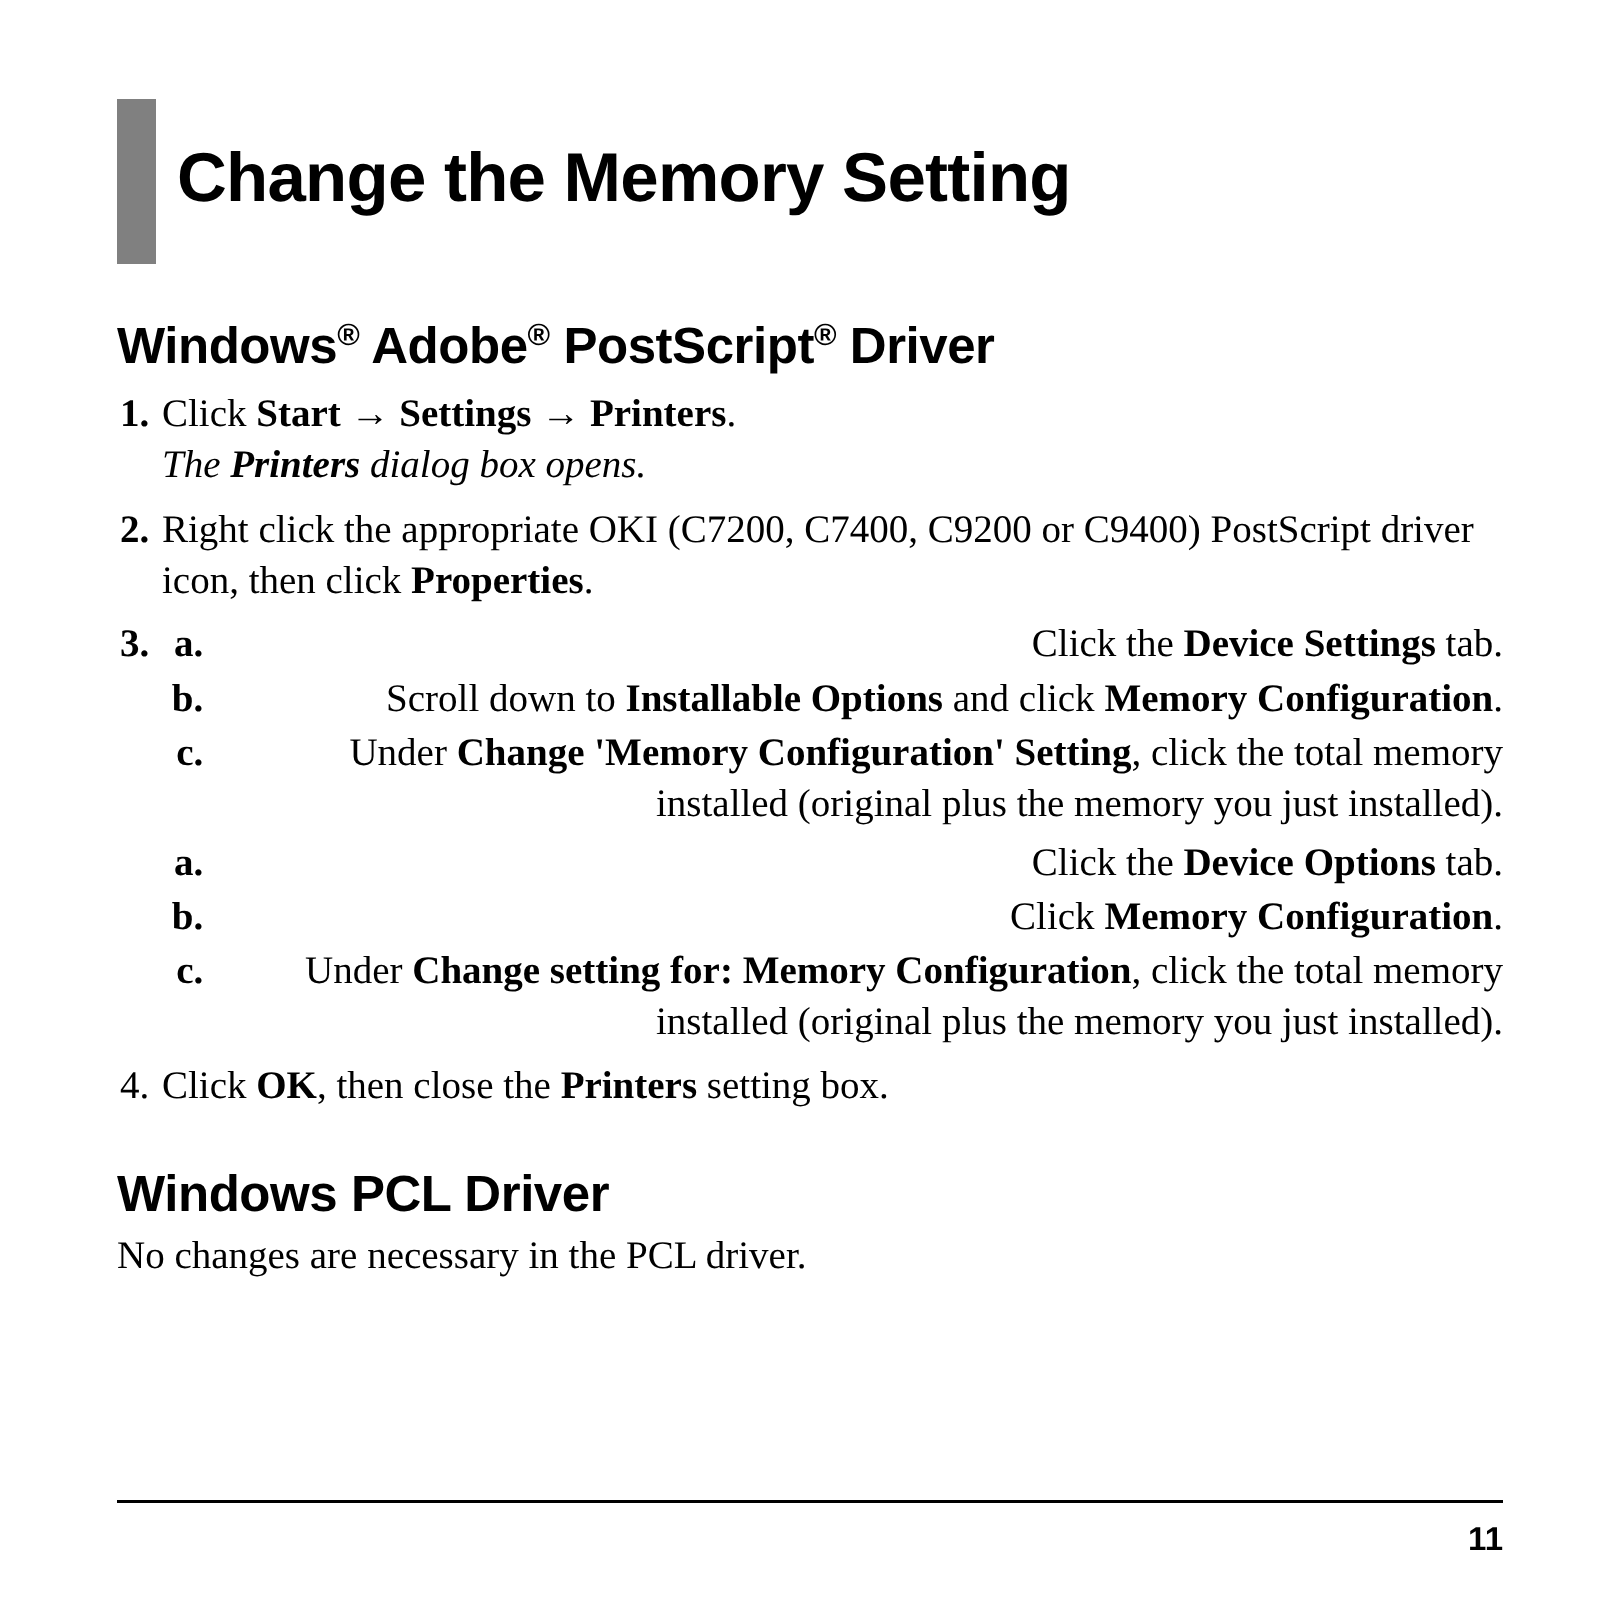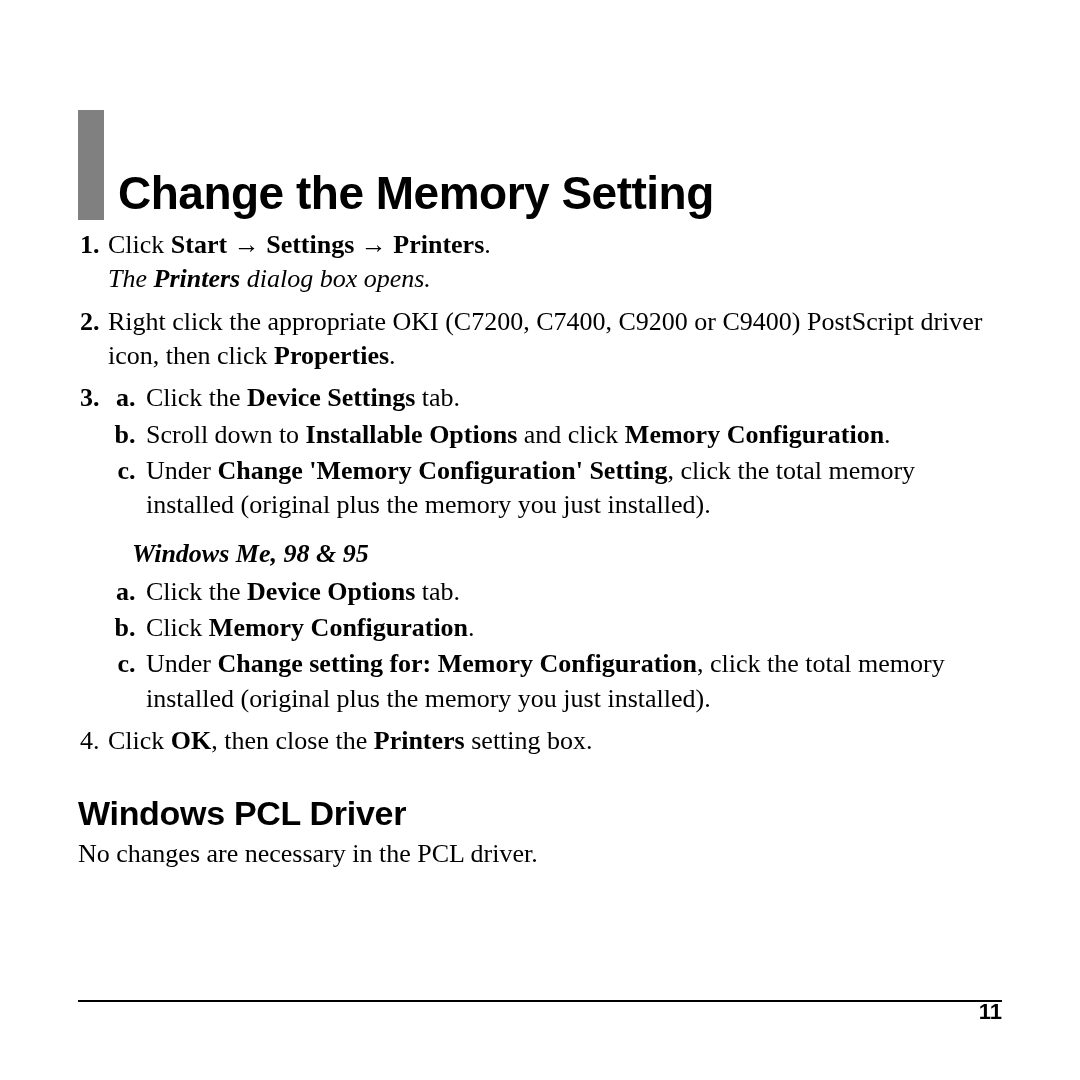--- a/index.html
+++ b/index.html
@@ -13,22 +13,21 @@
   }
   .page {
     box-sizing: border-box;
     padding: 60px 78px 40px 78px;
     width: 1080px;
     height: 1080px;
     position: relative;
   }
   .title-block {
     display: flex;
-    align-items: flex-end;
-    margin-top: 44px;
+    align-items: center;
   }
   .title-bar {
     width: 26px;
     background: #808080;
     margin-right: 14px;
     height: 110px;
     margin-top: 6px;
   }
   h1 {
     font-family: Arial, Helvetica, sans-serif;
@@ -62,20 +61,21 @@
   ol.main > li::marker {
     font-weight: bold;
   }
   ol.main > li.plain::marker {
     font-weight: normal;
   }
   ol.sub {
     margin: 4px 0 0 0;
     padding-left: 34px;
     list-style-type: lower-alpha;
+    text-align: right;
   }
   ol.sub > li {
     margin-top: 2px;
     padding-left: 4px;
   }
   ol.sub > li::marker {
     font-weight: bold;
   }
   .ital { font-style: italic; }
   .bold { font-weight: bold; }
@@ -93,56 +93,58 @@
   .footer-rule {
     position: absolute;
     left: 78px;
     right: 78px;
     bottom: 78px;
     border-top: 2px solid #000;
   }
   .page-num {
     position: absolute;
     right: 78px;
-    bottom: 55px;
+    bottom: 41px;
     font-family: Arial, Helvetica, sans-serif;
     font-weight: 900;
     font-size: 22px;
   }
   .arrow { font-family: "Times New Roman", serif; }
 </style>
 </head>
 <body>
 
 <div class="page">
 
   <div class="title-block">
     <div class="title-bar"></div>
     <h1>
       <span>Change the Memory Setting</span><br>
     </h1>
   </div>
 
+  <h2>
+    <span>Windows</span><sup>®</sup><span> Adobe</span><sup>®</sup><span> PostScript</span><sup>®</sup><span> Driver</span>
+  </h2>
 
   <ol class="main">
     <li>
       <span>Click </span><span class="bold">Start</span><span class="arrow"> → </span><span class="bold">Settings</span><span class="arrow"> → </span><span class="bold">Printers</span><span>.</span><br>
       <span class="ital"><span>The </span><span class="bold-ital">Printers</span><span> dialog box opens.</span></span>
     </li>
     <li>
       <span>Right click the appropriate OKI (C7200, C7400, C9200 or C9400) PostScript driver icon, then click </span><span class="bold">Properties</span><span>.</span>
     </li>
     <li>
       <ol class="sub">
         <li><span>Click the </span><span class="bold">Device Settings</span><span> tab.</span></li>
         <li><span>Scroll down to </span><span class="bold">Installable Options</span><span> and click </span><span class="bold">Memory Configuration</span><span>.</span></li>
         <li><span>Under </span><span class="bold">Change 'Memory Configuration' Setting</span><span>, click the total memory installed (original plus the memory you just installed).</span></li>
       </ol>
 
-      <div class="subhead">Windows Me, 98 &amp; 95</div>
       <ol class="sub">
         <li><span>Click the </span><span class="bold">Device Options</span><span> tab.</span></li>
         <li><span>Click </span><span class="bold">Memory Configuration</span><span>.</span></li>
         <li><span>Under </span><span class="bold">Change setting for: Memory Configuration</span><span>, click the total memory installed (original plus the memory you just installed).</span></li>
       </ol>
     </li>
     <li class="plain">
       <span>Click </span><span class="bold">OK</span><span>, then close the </span><span class="bold">Printers</span><span> setting box.</span>
     </li>
   </ol>

